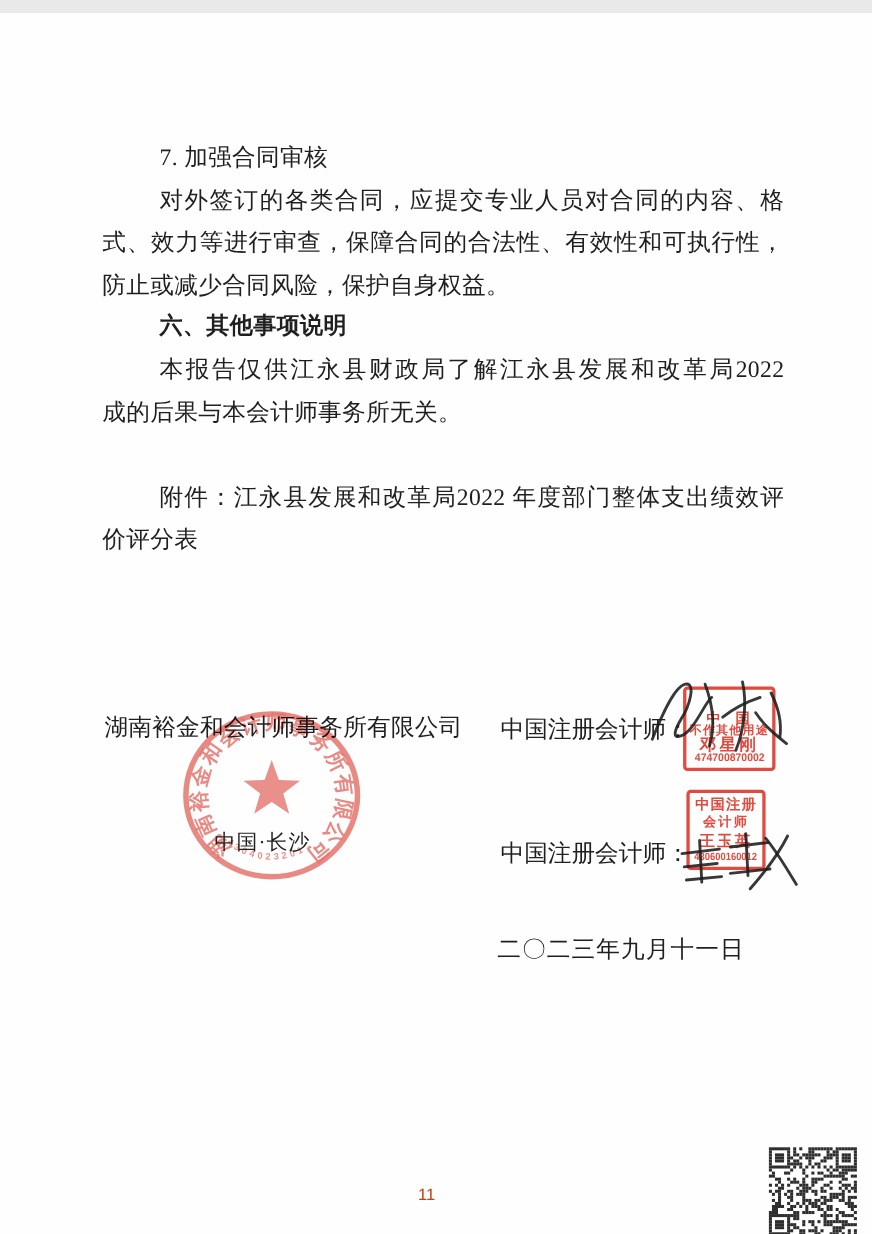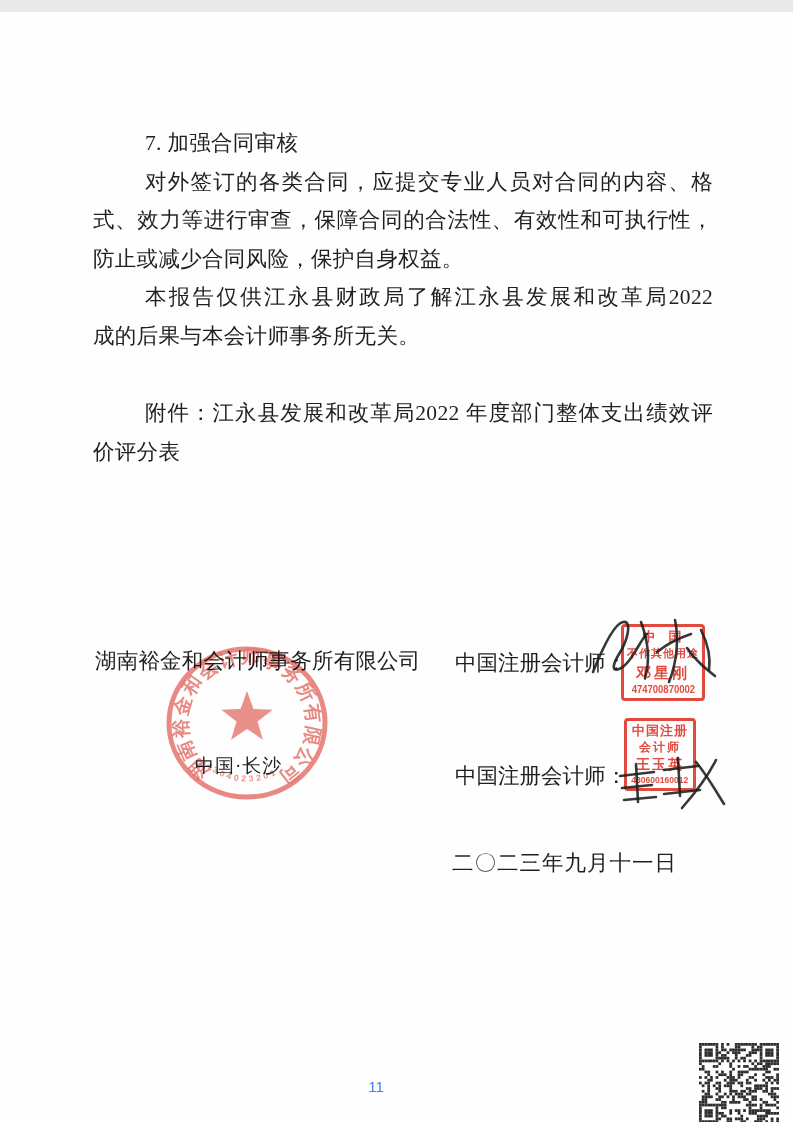--- a/index.html
+++ b/index.html
@@ -27,51 +27,52 @@
   .date-line{left:452px;top:836px;font-size:21.5px;letter-spacing:1px;}
   
   .seal{left:162px;top:630px;width:170px;height:162px;mix-blend-mode:multiply;opacity:.88;z-index:3;}
   
   .stamp{
     border:3px solid #e03a2e;border-radius:4px;background:transparent;
     display:flex;flex-direction:column;justify-content:space-between;align-items:center;
     color:#e03a2e;font-family:"Liberation Sans","DejaVu Sans",sans-serif;font-weight:700;
     mix-blend-mode:multiply;opacity:.92;padding:3px 1px;box-sizing:border-box;z-index:2;
   }
-  .stamp-1{left:621px;top:612px;width:84px;height:77px;}
+  .stamp-1{left:621px;top:612px;width:84px;height:77px;justify-content:flex-end;}
   .stamp-2{left:624px;top:706px;width:72px;height:73px;}
   .st-r1{font-size:13px;letter-spacing:2px;white-space:pre;line-height:1;}
   .st-r2{font-size:11px;letter-spacing:1px;line-height:1;}
   .st-name{font-size:15px;letter-spacing:3px;line-height:1;}
   .st-num{font-size:10px;letter-spacing:0;line-height:1;transform:scaleX(.95);}
   .stamp-2 .st-r1{font-size:13px;letter-spacing:1px;}
   .stamp-2 .st-r2{font-size:12px;letter-spacing:2px;}
   .stamp-2 .st-name{font-size:14px;letter-spacing:2px;}
   .stamp-2 .st-num{font-size:9.5px;transform:scaleX(.9);}
   
   .sig{z-index:5;}
   .sig path{fill:none;stroke:#1c1c1c;stroke-width:2.6;stroke-linecap:round;opacity:.88;}
   .sig-1{left:583px;top:596px;width:145px;height:85px;}
   .sig-2{left:612px;top:738px;width:115px;height:68px;}
   
-  .page-number{left:356px;top:1066px;width:40px;text-align:center;
-    font-family:"Liberation Sans","DejaVu Sans",sans-serif;font-size:15px;color:#3b82f6;}
+  .page-number{left:380px;top:1066px;width:40px;
+    font-family:"Liberation Sans","DejaVu Sans",sans-serif;font-size:15px;color:#c2410c;}
   .qr{left:699px;top:1031px;width:80px;height:80px;}
   svg{display:block;overflow:visible;}
 </style>
 </head>
 <body>
 
 <div class="page">
 
   <div class="body-text">
     <div class="line indent">7. 加强合同审核</div>
     <div class="line indent jl">对外签订的各类合同，应提交专业人员对合同的内容、格</div>
     <div class="line jl">式、效力等进行审查，保障合同的合法性、有效性和可执行性，</div>
     <div class="line">防止或减少合同风险，保护自身权益。</div>
+    <div class="line indent heading">六、其他事项说明</div>
     <div class="line indent jl">本报告仅供江永县财政局了解江永县发展和改革局2022</div>
     <div class="line">成的后果与本会计师事务所无关。</div>
     <div class="spacer"></div>
     <div class="line indent jl">附件：江永县发展和改革局2022 年度部门整体支出绩效评</div>
     <div class="line">价评分表</div>
   </div>
 
   <div class="abs company-name">湖南裕金和会计师事务所有限公司</div>
   <div class="abs cpa-label-1">中国注册会计师：</div>
   <div class="abs cpa-label-2">中国注册会计师：</div>

